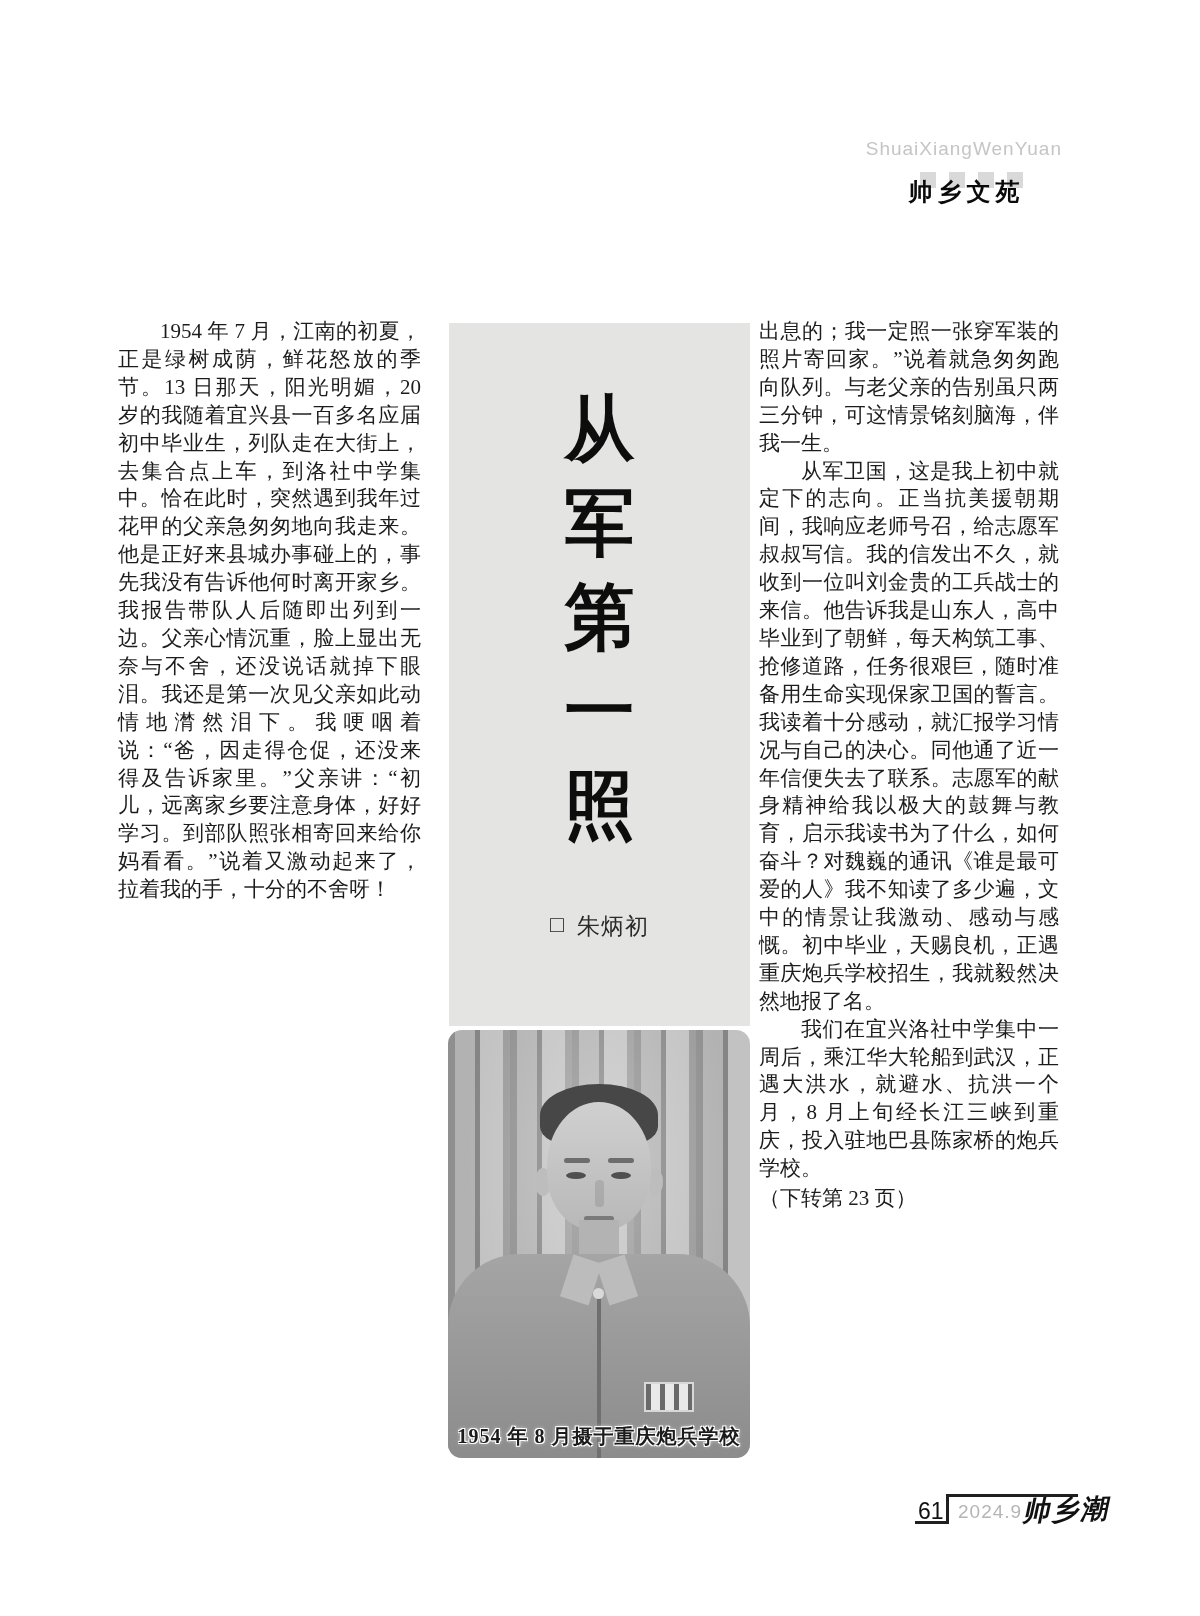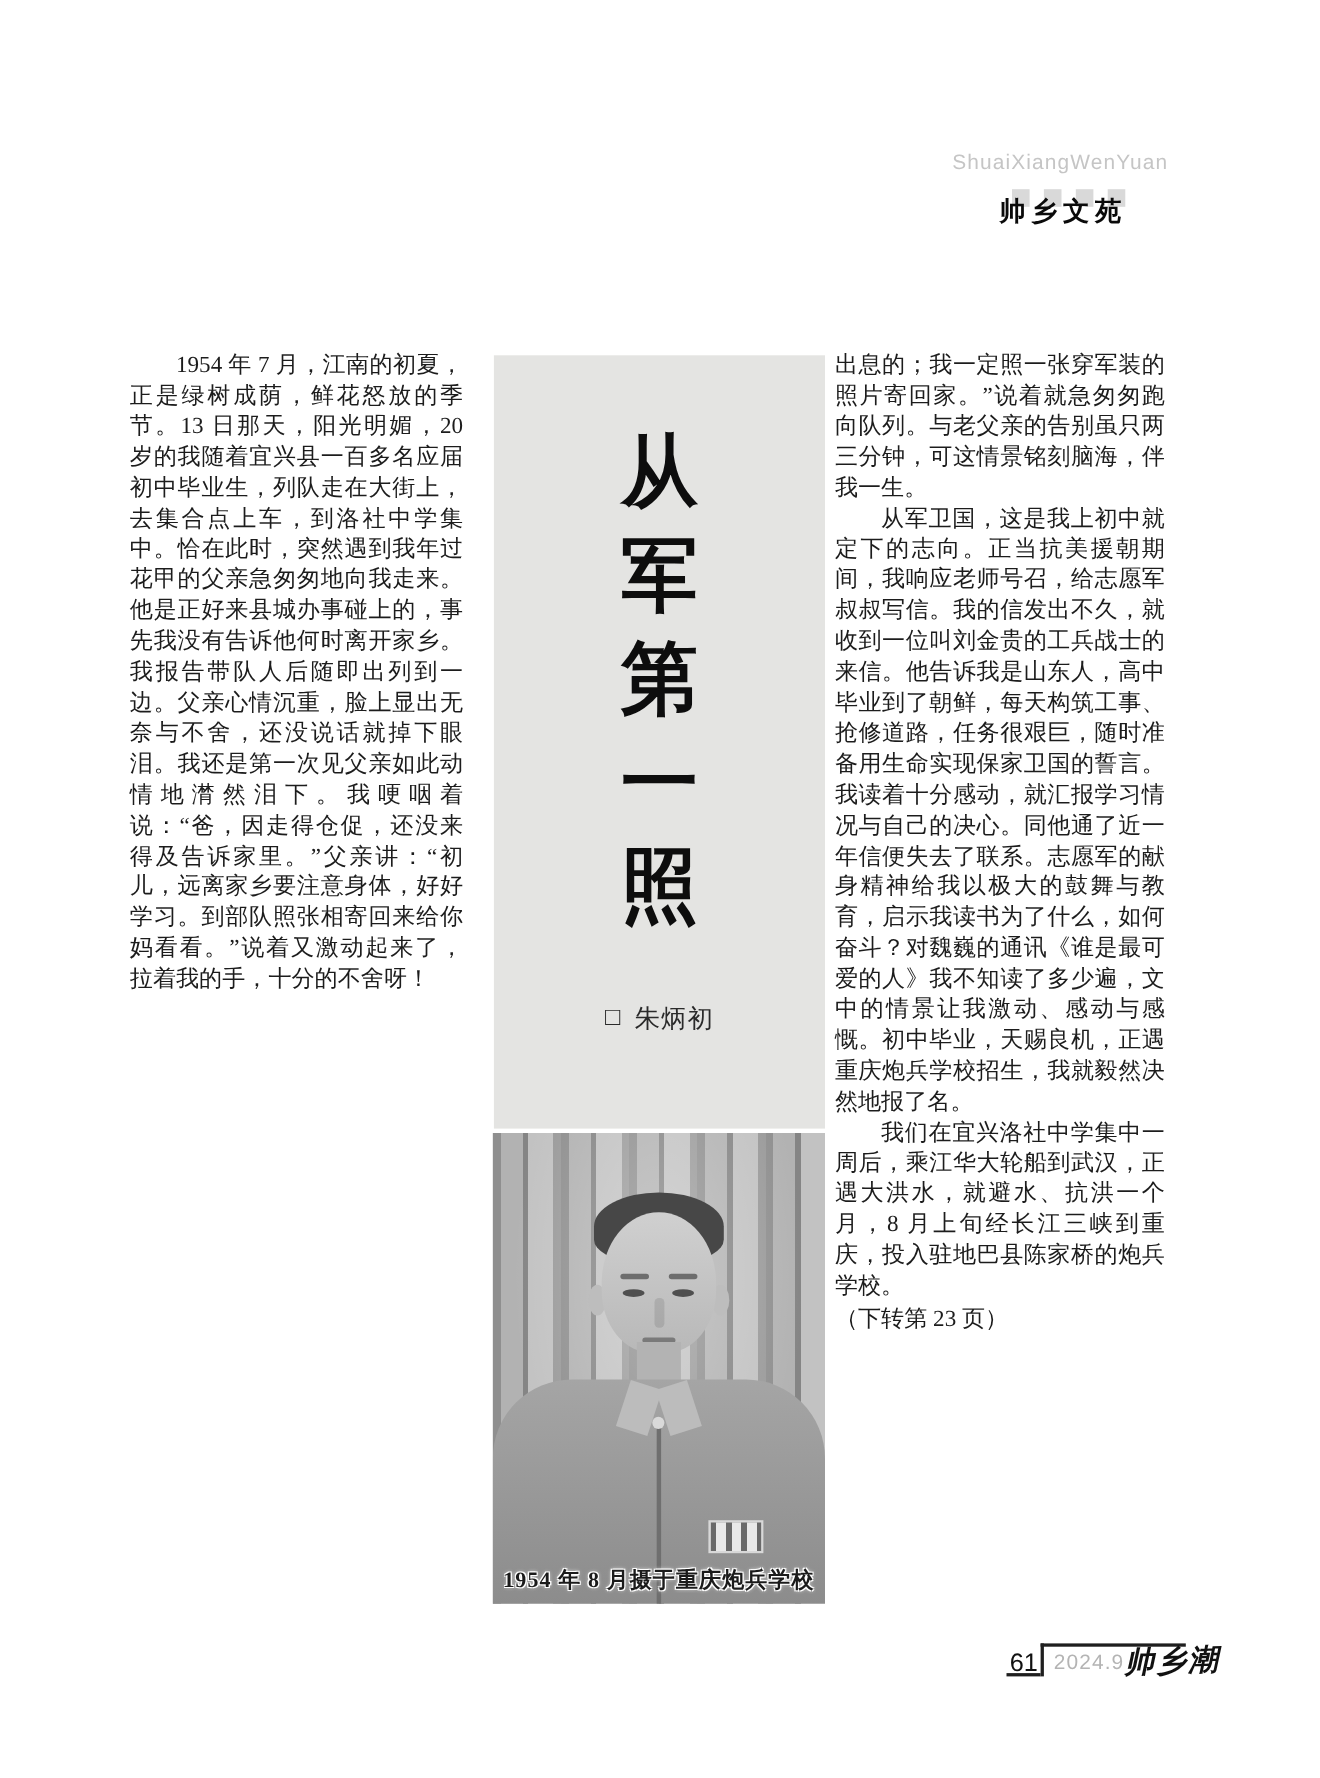--- a/index.html
+++ b/index.html
@@ -31,21 +31,21 @@
                align-items:center;gap:22px;}
   .title-char{font-size:70px;line-height:72px;font-weight:bold;color:#0d0d0d;
               font-family:"DejaVu Serif",serif;transform:scaleY(1.04);}
   .author{position:absolute;left:0;right:0;top:588px;display:flex;justify-content:center;
           gap:12px;font-family:"Liberation Sans",sans-serif;font-size:23px;color:#2a2a2a;
           letter-spacing:1px;}
 
   
   .photo{position:absolute;left:448px;top:1030px;width:302px;height:428px;overflow:hidden;
          background:repeating-linear-gradient(90deg,
-            #8f8f8f 0 7px,#b2b2b2 7px 27px,#858585 27px 32px,#c2c2c2 32px 55px,#9a9a9a 55px 62px);}
+            #8f8f8f 0 7px,#b2b2b2 7px 27px,#858585 27px 32px,#c2c2c2 32px 55px,#9a9a9a 55px 62px);border-radius:14px;}
   .photo-halo{position:absolute;inset:0;
          background:radial-gradient(ellipse at 50% 30%,rgba(255,255,255,0.30),rgba(255,255,255,0) 62%);}
   .ph{position:absolute;}
   .hair{left:92px;top:54px;width:118px;height:62px;background:#474747;
         border-radius:55% 55% 34% 34%;}
   .face{left:99px;top:72px;width:104px;height:128px;
         background:linear-gradient(180deg,#d0d0d0,#b8b8b8);border-radius:52% 52% 46% 46%;}
   .ear{width:16px;height:28px;background:#bdbdbd;border-radius:50%;top:138px;}
   .ear-l{left:87px;} .ear-r{left:199px;}
   .brow{width:26px;height:5px;background:#6d6d6d;border-radius:3px;top:128px;}

